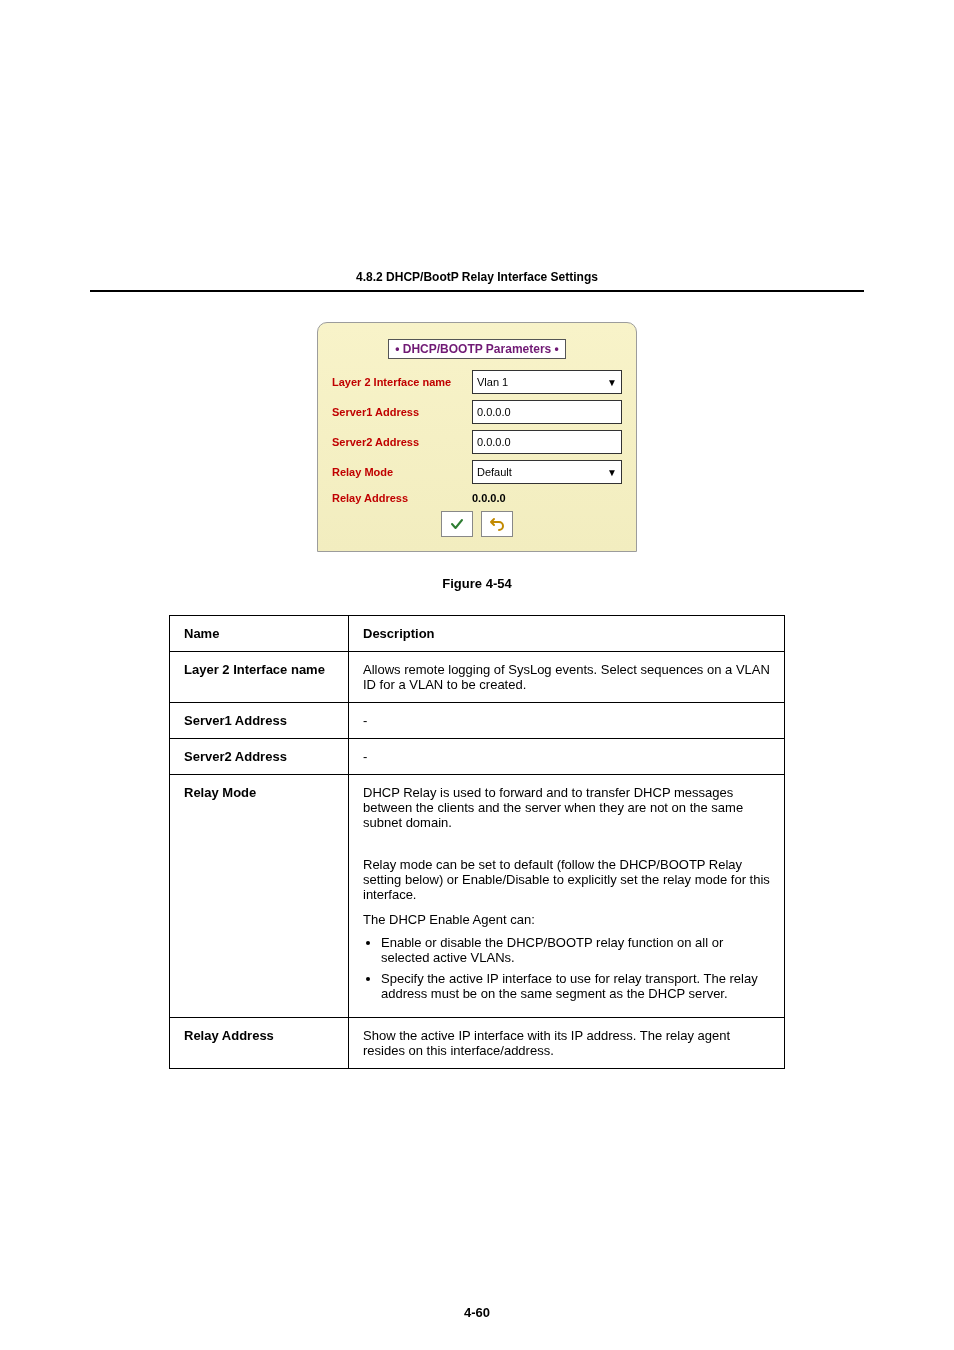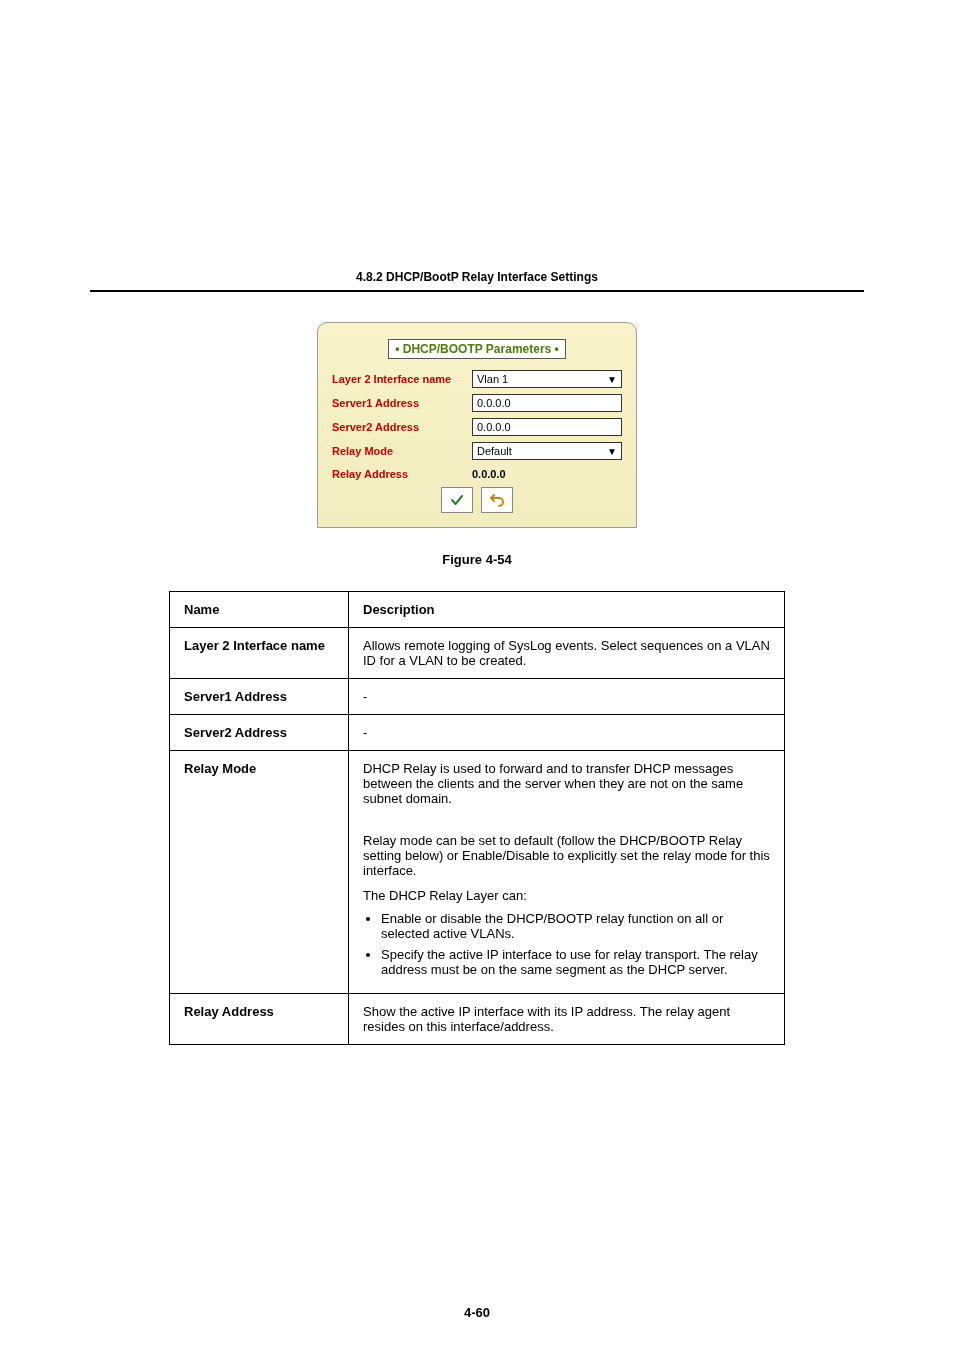--- a/index.html
+++ b/index.html
@@ -61,41 +61,41 @@
   .fig-title {
     display: block;
     margin: 0 auto 14px auto;
     text-align: center;
   }
   .fig-title span {
     background: #fff;
     border: 1px solid #555;
     padding: 2px 6px;
     font-weight: bold;
-    color: #4d7c0f;
+    color: #701a75;
     font-size: 12px;
   }
   .form-row {
     display: flex;
     align-items: center;
     margin-bottom: 6px;
   }
   .form-label {
     width: 140px;
     font-size: 11px;
     font-weight: bold;
     color: #c00000;
   }
   .form-field {
     flex: 1;
   }
   .form-field .combo,
   .form-field .textin {
     width: 150px;
-    height: 18px;
+    height: 24px;
     background: #fff;
     border: 1px solid #333;
     font-size: 11px;
     padding: 0 4px;
     display: flex;
     align-items: center;
     justify-content: space-between;
     box-sizing: border-box;
   }
   .form-field .combo .caret {
@@ -256,21 +256,21 @@
       </tr>
       <tr>
         <td class="name">Server2 Address</td>
         <td>-</td>
       </tr>
       <tr>
         <td class="name">Relay Mode</td>
         <td>
           <div>DHCP Relay is used to forward and to transfer DHCP messages between the clients and the server when they are not on the same subnet domain.</div>
           <div style="margin-top:27px">Relay mode can be set to default (follow the DHCP/BOOTP Relay setting below) or Enable/Disable to explicitly set the relay mode for this interface.</div>
-          <div style="margin-top:10px">The DHCP Relay Layer can:</div>
+          <div style="margin-top:10px">The DHCP Enable Agent can:</div>
           <ul>
             <li>Enable or disable the DHCP/BOOTP relay function on all or selected active VLANs.</li>
             <li>Specify the active IP interface to use for relay transport. The relay address must be on the same segment as the DHCP server.</li>
           </ul>
         </td>
       </tr>
       <tr>
         <td class="name">Relay Address</td>
         <td>Show the active IP interface with its IP address. The relay agent resides on this interface/address.</td>
       </tr>

